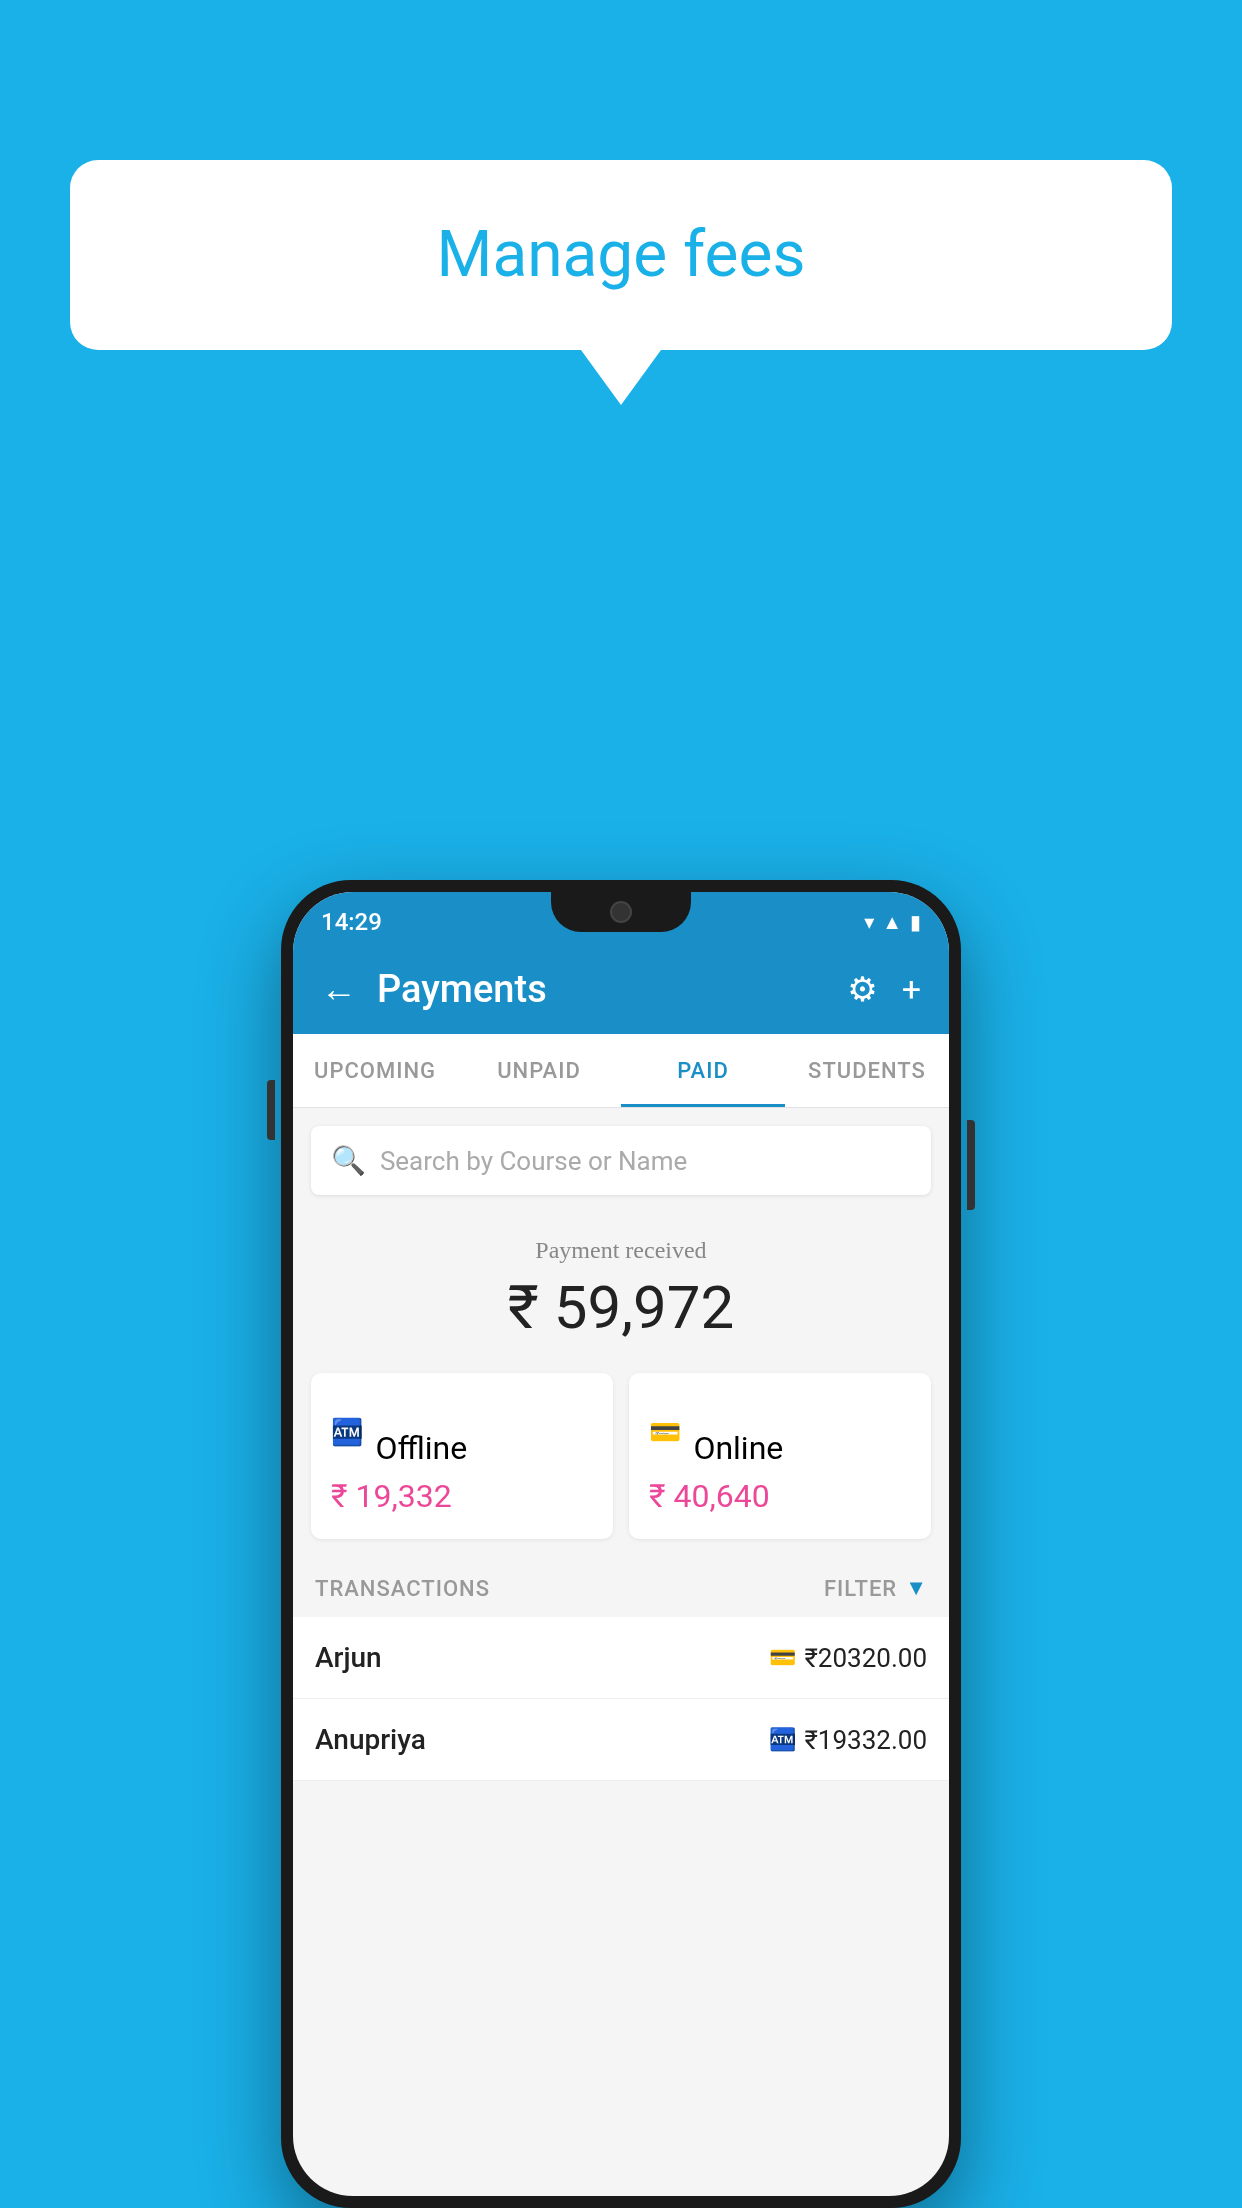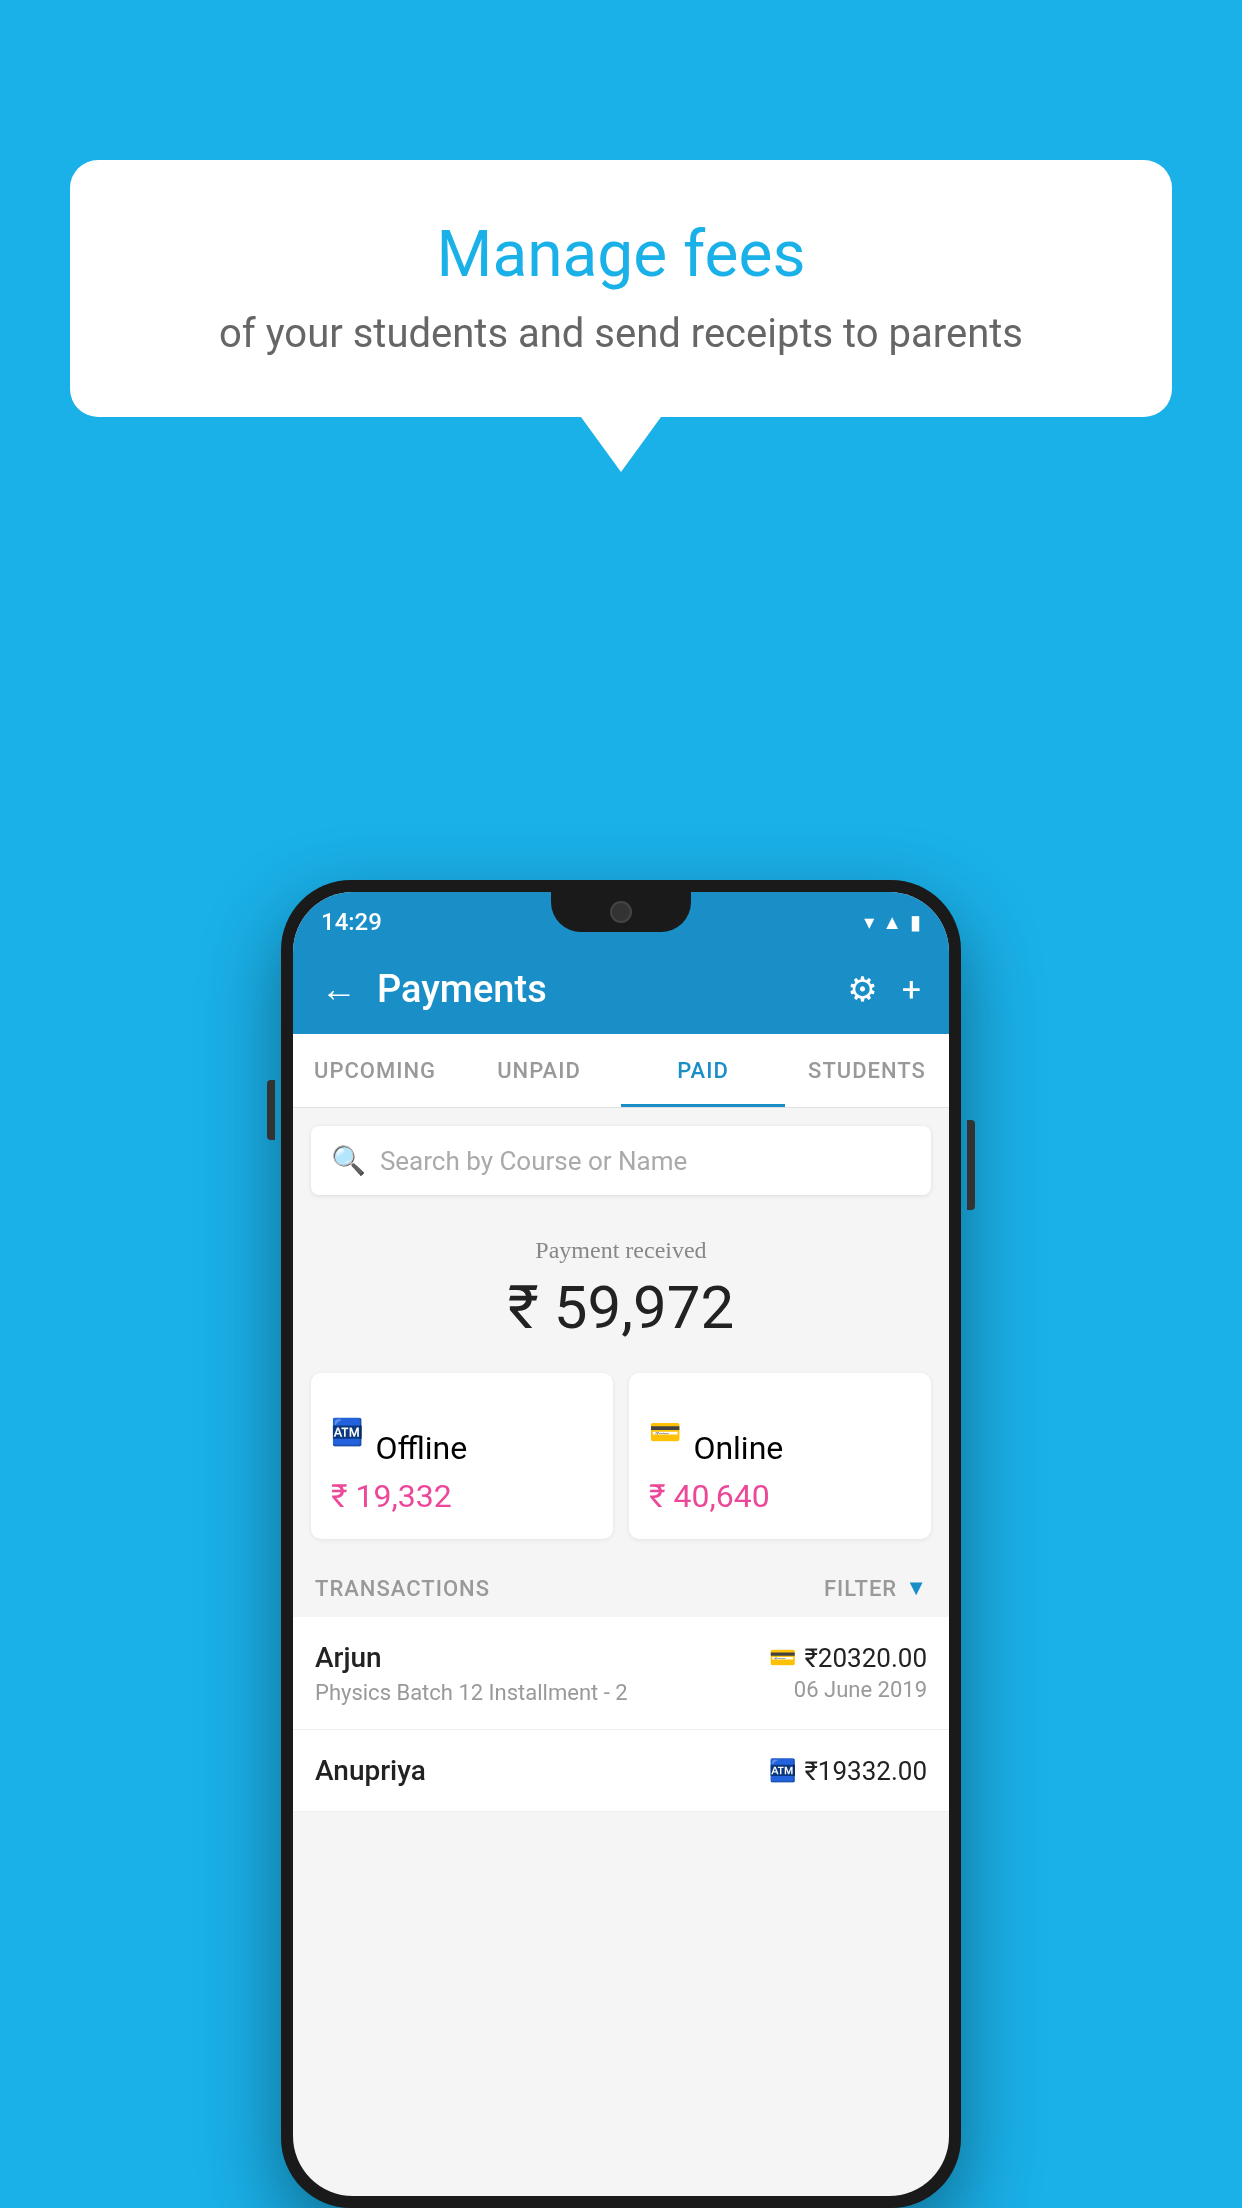--- a/index.html
+++ b/index.html
@@ -391,21 +391,20 @@
       background: #333;
       border-radius: 0 4px 4px 0;
     }
   </style>
 </head>
 <body>
 
 <div class="speech-bubble-container">
   <div class="speech-bubble">
     <div class="speech-bubble-title">Manage fees</div>
-    <div class="speech-bubble-subtitle">of your students and send receipts to parents</div>
   </div>
   <div class="speech-bubble-arrow"></div>
 </div>
 
 <div class="phone-container">
   <div class="phone-outer">
 
     <div class="side-button-volume"></div>
     <div class="side-button-power"></div>
 
@@ -478,24 +477,20 @@
       </div>
 
       <div class="transaction-item">
         <div class="transaction-row">
           <span class="transaction-name">Arjun</span>
           <div class="transaction-amount-container">
             <span class="transaction-amount-icon">💳</span>
             <span class="transaction-amount">₹20320.00</span>
           </div>
         </div>
-        <div class="transaction-row">
-          <span class="transaction-detail">Physics Batch 12 Installment - 2</span>
-          <span class="transaction-date">06 June 2019</span>
-        </div>
       </div>
 
       <div class="transaction-item">
         <div class="transaction-row">
           <span class="transaction-name">Anupriya</span>
           <div class="transaction-amount-container">
             <span class="transaction-amount-icon">🏧</span>
             <span class="transaction-amount">₹19332.00</span>
           </div>
         </div>

